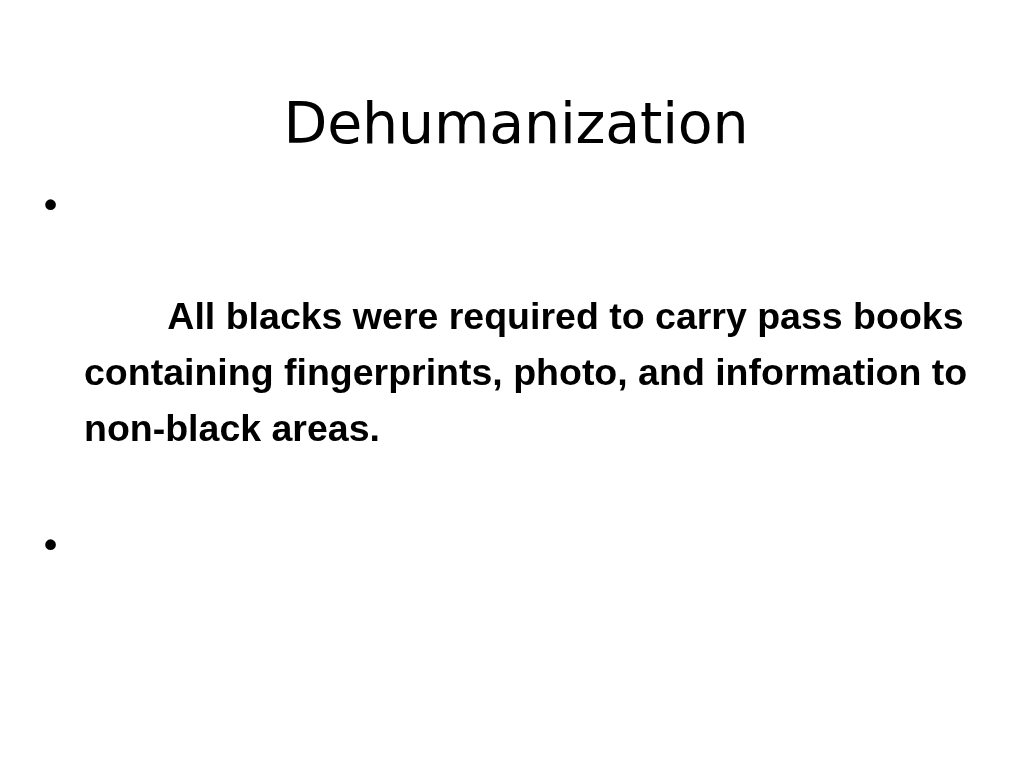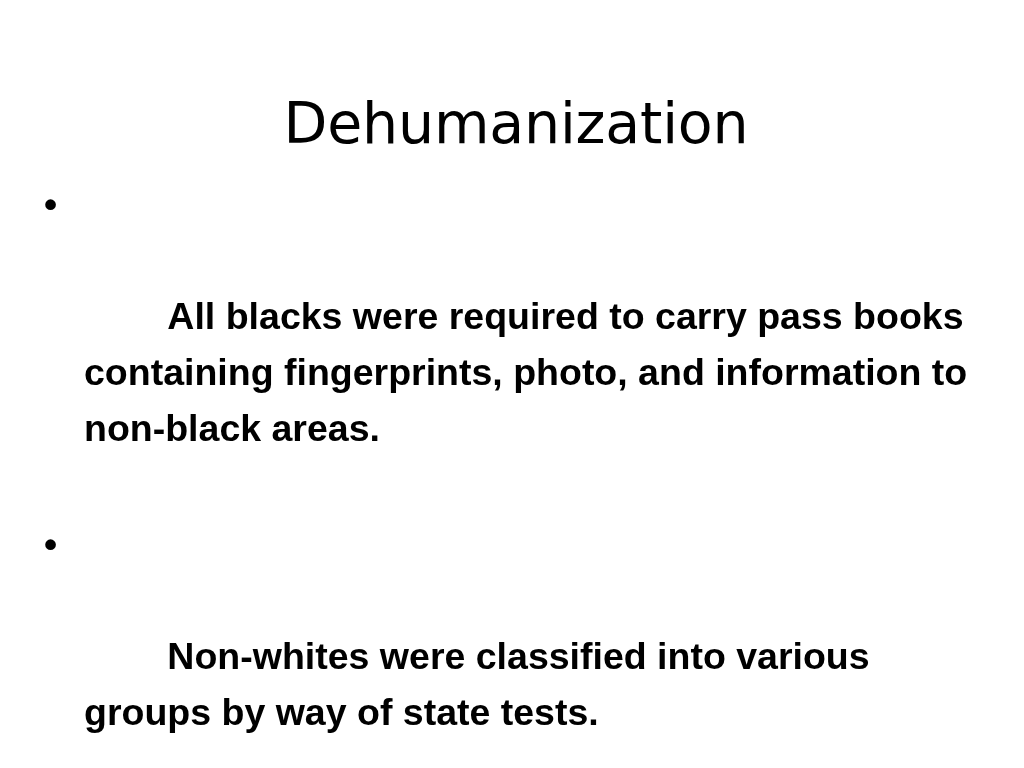--- a/index.html
+++ b/index.html
@@ -83,19 +83,18 @@
   <div class="body-block">
     <ul class="bullet-list">
 
       <li class="bullet-item">
         <span class="marker">•</span>
         <span class="bullet-text">All blacks were required to carry pass books containing fingerprints, photo, and information to non-black areas.</span>
       </li>
 
       <li class="bullet-item">
         <span class="marker">•</span>
-        <span class="bullet-text">Non-whites were classified into various groups by way of state tests.</span>
       </li>
 
     </ul>
   </div>
 
 </div>
 
 </body></html>

